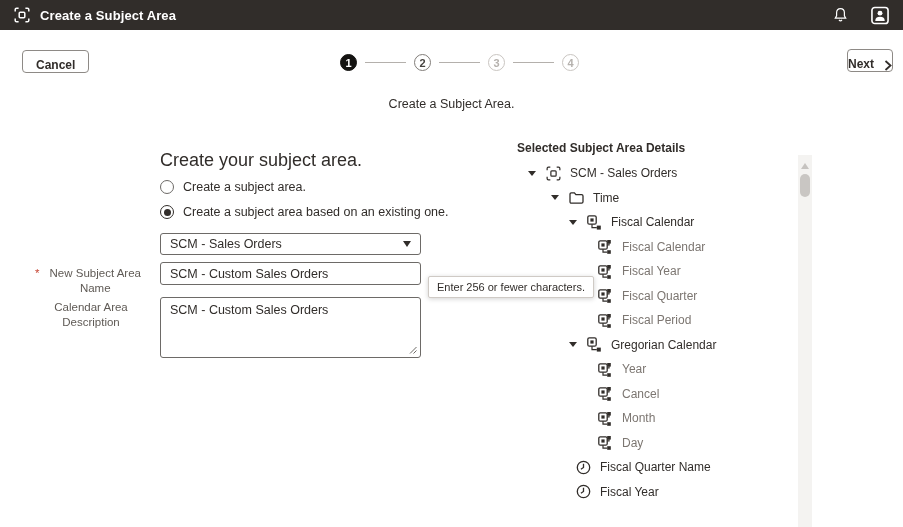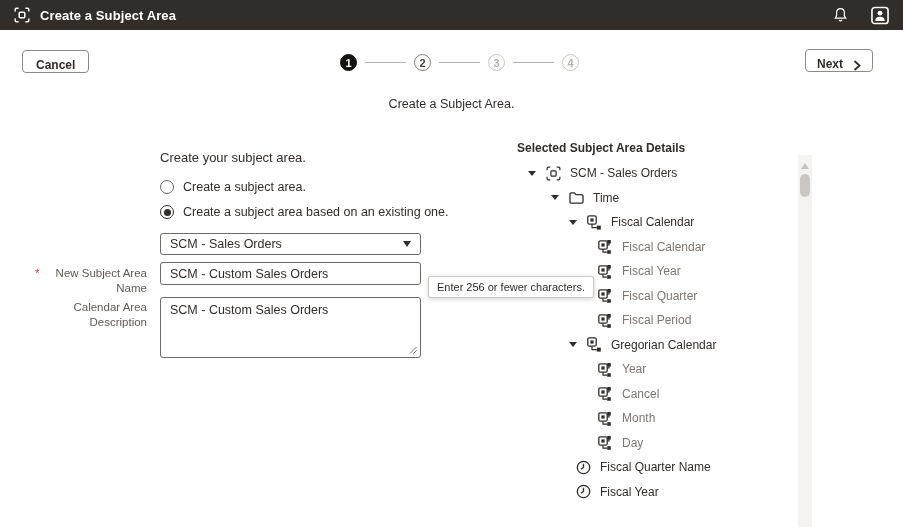--- a/index.html
+++ b/index.html
@@ -20,57 +20,57 @@
   .tb-icon { width:18px; height:18px; display:flex; align-items:center; justify-content:center; cursor:pointer; }
   .tb-icon + .tb-icon { margin-left:22px; }
   
   .btn {
     position:absolute; height:23px; background:#fff; border:1px solid #8e8a86;
     border-radius:4px; font-size:12px; font-weight:700; color:#312d2a;
     display:inline-flex; align-items:flex-end; padding:0 13px; cursor:pointer;
     font-family:inherit;
   }
   #cancel-btn { left:22px; top:50px; }
-  #next-btn { right:30px; top:49px; padding:0 11px; }
+  #next-btn { right:10px; top:49px; padding:0 0; }
   #next-btn .chev { margin-left:10px; display:flex; align-items:center; }
   
   .stepper { position:absolute; left:340px; top:54px; display:flex; align-items:center; }
   .step-circle {
     width:17px; height:17px; border-radius:50%; display:flex; align-items:center;
     justify-content:center; font-size:11px; font-weight:700; cursor:pointer; flex:0 0 auto;
   }
   .step-circle.current { background:#141311; color:#fff; border:1.5px solid #141311; }
   .step-circle.next { background:#fff; color:#46433f; border:1.5px solid #817d79; }
   .step-circle.future { background:#fff; color:#b5b1ad; border:1.5px solid #c9c5c1; }
   .step-line { width:41px; height:1.5px; background:#b4b0ac; margin:0 8px; }
   
   .subtitle { position:absolute; left:0; right:0; top:97px; text-align:center; font-size:12.5px; color:#312d2a; }
   
-  .form-heading { position:absolute; left:160px; top:150px; font-size:13px; }
+  .form-heading { position:absolute; left:160px; top:150px; font-size:18px; }
   .radio-row { position:absolute; left:160px; display:flex; align-items:center; cursor:pointer; }
   #radio-row-0 { top:180px; } #radio-row-1 { top:205px; }
   .radio-dot { width:14px; height:14px; border-radius:50%; border:1px solid #6d6a67; background:#fff; position:relative; flex:0 0 auto; }
   .radio-row.selected .radio-dot { border:1.5px solid #312d2a; }
   .radio-row.selected .radio-dot::after {
     content:""; position:absolute; left:2.5px; top:2.5px; width:7px; height:7px; border-radius:50%; background:#312d2a;
   }
   .radio-label { font-size:12.5px; margin-left:9px; }
   .select-box {
     position:absolute; left:160px; top:233px; width:261px; height:22px;
     border:1px solid #6d6a67; border-radius:3px; background:#fff;
     display:flex; align-items:center; padding:0 9px; font-size:12.5px; cursor:pointer;
   }
   .select-box .sel-val { flex:1; }
   .dd-arrow { width:0; height:0; border-left:4.5px solid transparent; border-right:4.5px solid transparent; border-top:6px solid #312d2a; }
   .field-label {
     position:absolute; width:112px; text-align:right; font-size:11.5px; color:#5f5a55; line-height:1.3;
     display:flex;
   }
   .field-label .req { color:#c74634; margin-right:4px; font-size:11.5px; }
-  .field-label .lbl-text { flex:1; text-align:right; }
+  .field-label .lbl-text { flex:1; text-align:center; }
   #name-label { left:35px; top:266px; }
   #desc-label { left:35px; top:300px; }
   .text-input {
     position:absolute; left:160px; top:262px; width:261px; height:23px;
     border:1px solid #6d6a67; border-radius:3px; background:#fff; font-size:12.5px;
     padding:0 9px; color:#312d2a; font-family:inherit;
   }
   .tooltip {
     position:absolute; left:428px; top:276px; height:22px; background:#fff;
     border:1px solid #cfcac5; border-radius:2px; box-shadow:0 1px 5px rgba(0,0,0,.18);

